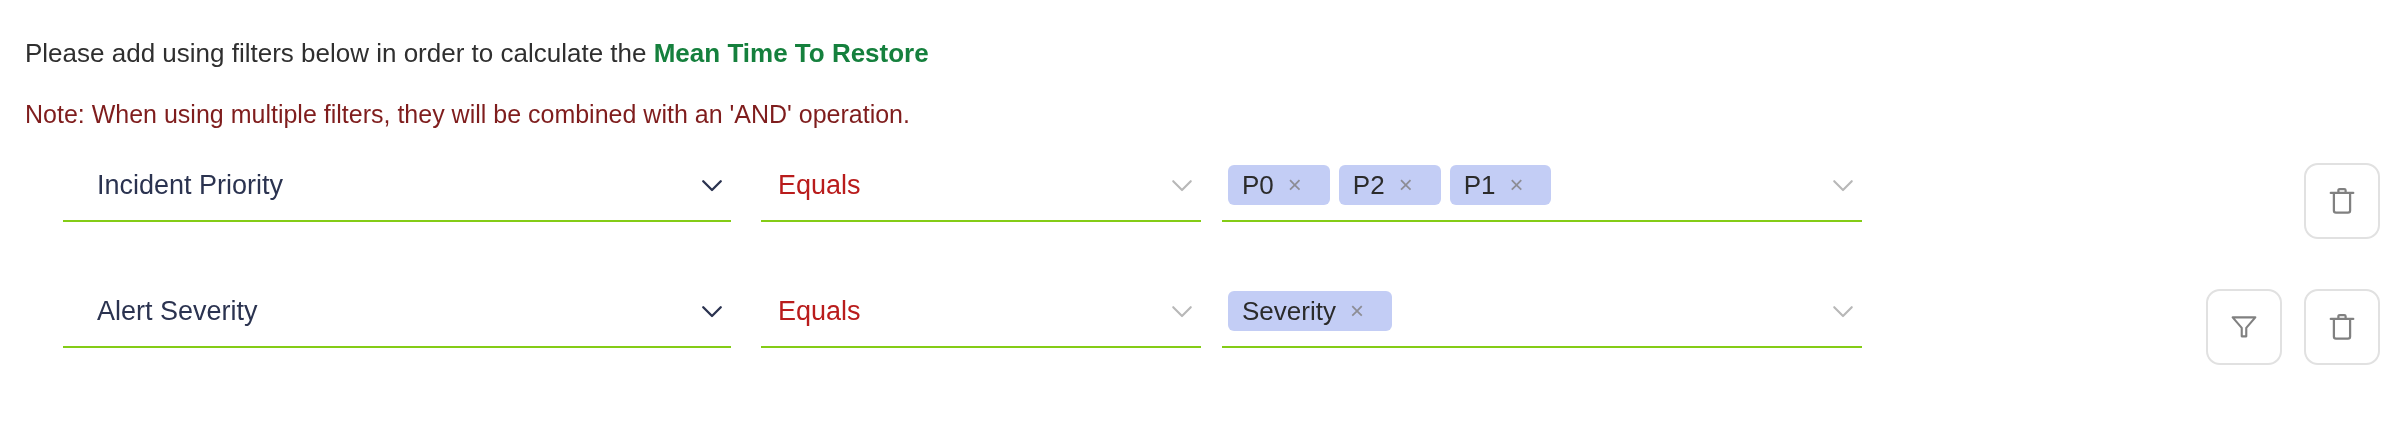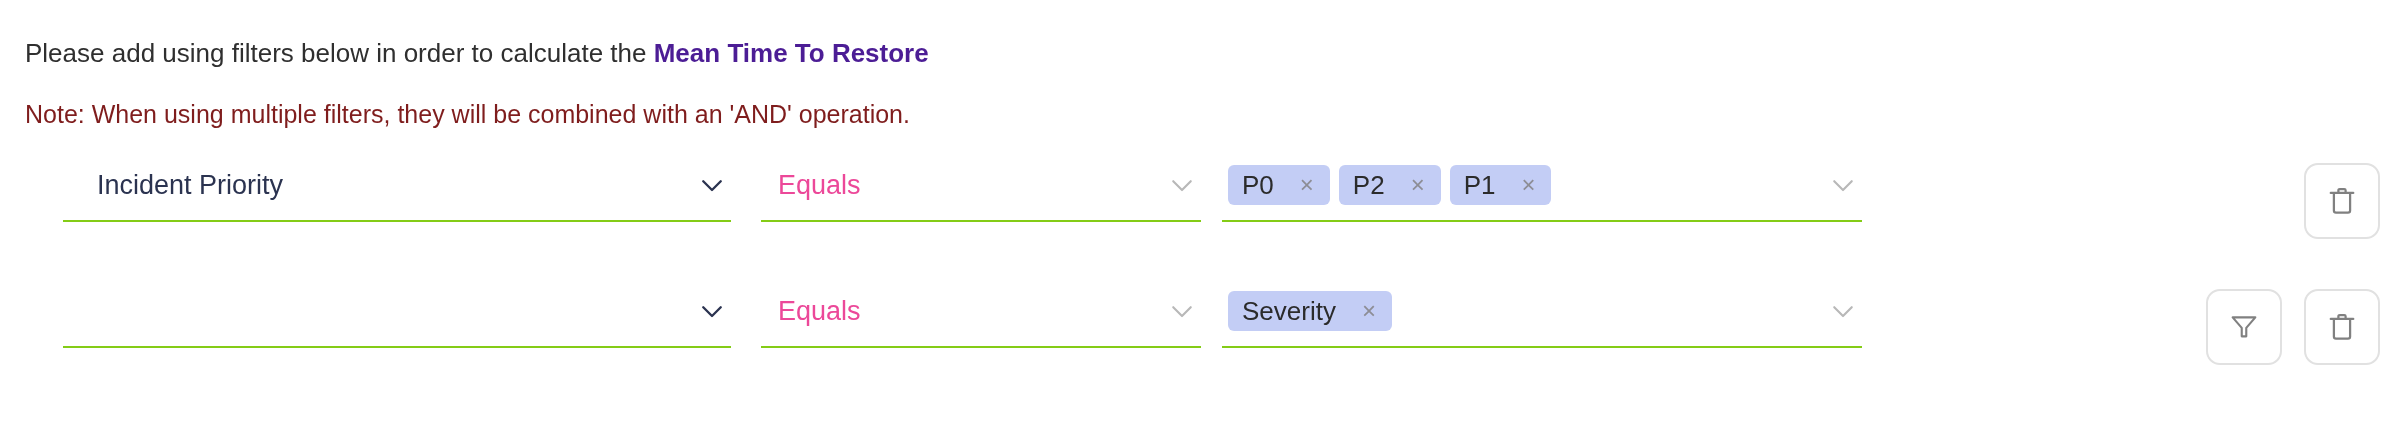--- a/index.html
+++ b/index.html
@@ -25,21 +25,21 @@
     position: absolute;
     left: 25px;
     top: 38px;
     font-size: 26px;
     line-height: 30px;
     color: #2f2f2f;
     white-space: nowrap;
   }
   .headline .metric {
     font-weight: bold;
-    color: #4c1d95;
+    color: #15803d;
   }
   .note {
     position: absolute;
     left: 25px;
     top: 100px;
     font-size: 25px;
     line-height: 29px;
     color: #7f1d1d;
     white-space: nowrap;
   }
@@ -59,21 +59,21 @@
   .field {
     position: absolute;
     box-sizing: border-box;
     height: 72px;
     border-bottom: 2px solid #84cc16;
     display: flex;
     align-items: center;
   }
   .field-text {
     font-size: 27px;
-    color: #ec4899;
+    color: #b91c1c;
     white-space: nowrap;
     flex: 0 0 auto;
   }
   .chev {
     position: absolute;
     right: 4px;
     top: 50%;
     transform: translateY(-50%);
     width: 30px;
     height: 30px;
@@ -106,24 +106,24 @@
     display: flex;
     align-items: center;
     gap: 9px;
     flex: 1 1 auto;
     min-width: 0;
     padding-right: 60px;
   }
   .chip {
     display: inline-flex;
     align-items: center;
-    gap: 26px;
+    gap: 14px;
     background: #c3cdf5;
     border-radius: 6px;
-    padding: 7px 16px 7px 14px;
+    padding: 7px 28px 7px 14px;
     font-size: 26px;
     color: #2b2b2b;
     line-height: 1;
     white-space: nowrap;
   }
   .chip-x {
     font-size: 24px;
     color: #8d8d95;
     line-height: 1;
     cursor: pointer;
@@ -219,20 +219,21 @@
             </svg>
           </span>
         </div>
       </div>
 
     </div>
 
     <div class="filter-row">
 
       <div class="field col-attr">
+        <span class="field-text">Alert Severity</span>
         <span class="chev">
           <svg width="30" height="30" viewBox="0 0 24 24" fill="none">
             <path d="M5 9 L12 16 L19 9" stroke="#2b3350" stroke-width="1.9" stroke-linecap="round" stroke-linejoin="round"></path>
           </svg>
         </span>
       </div>
 
       <div class="field col-op">
         <span class="field-text">Equals</span>
         <span class="chev">

